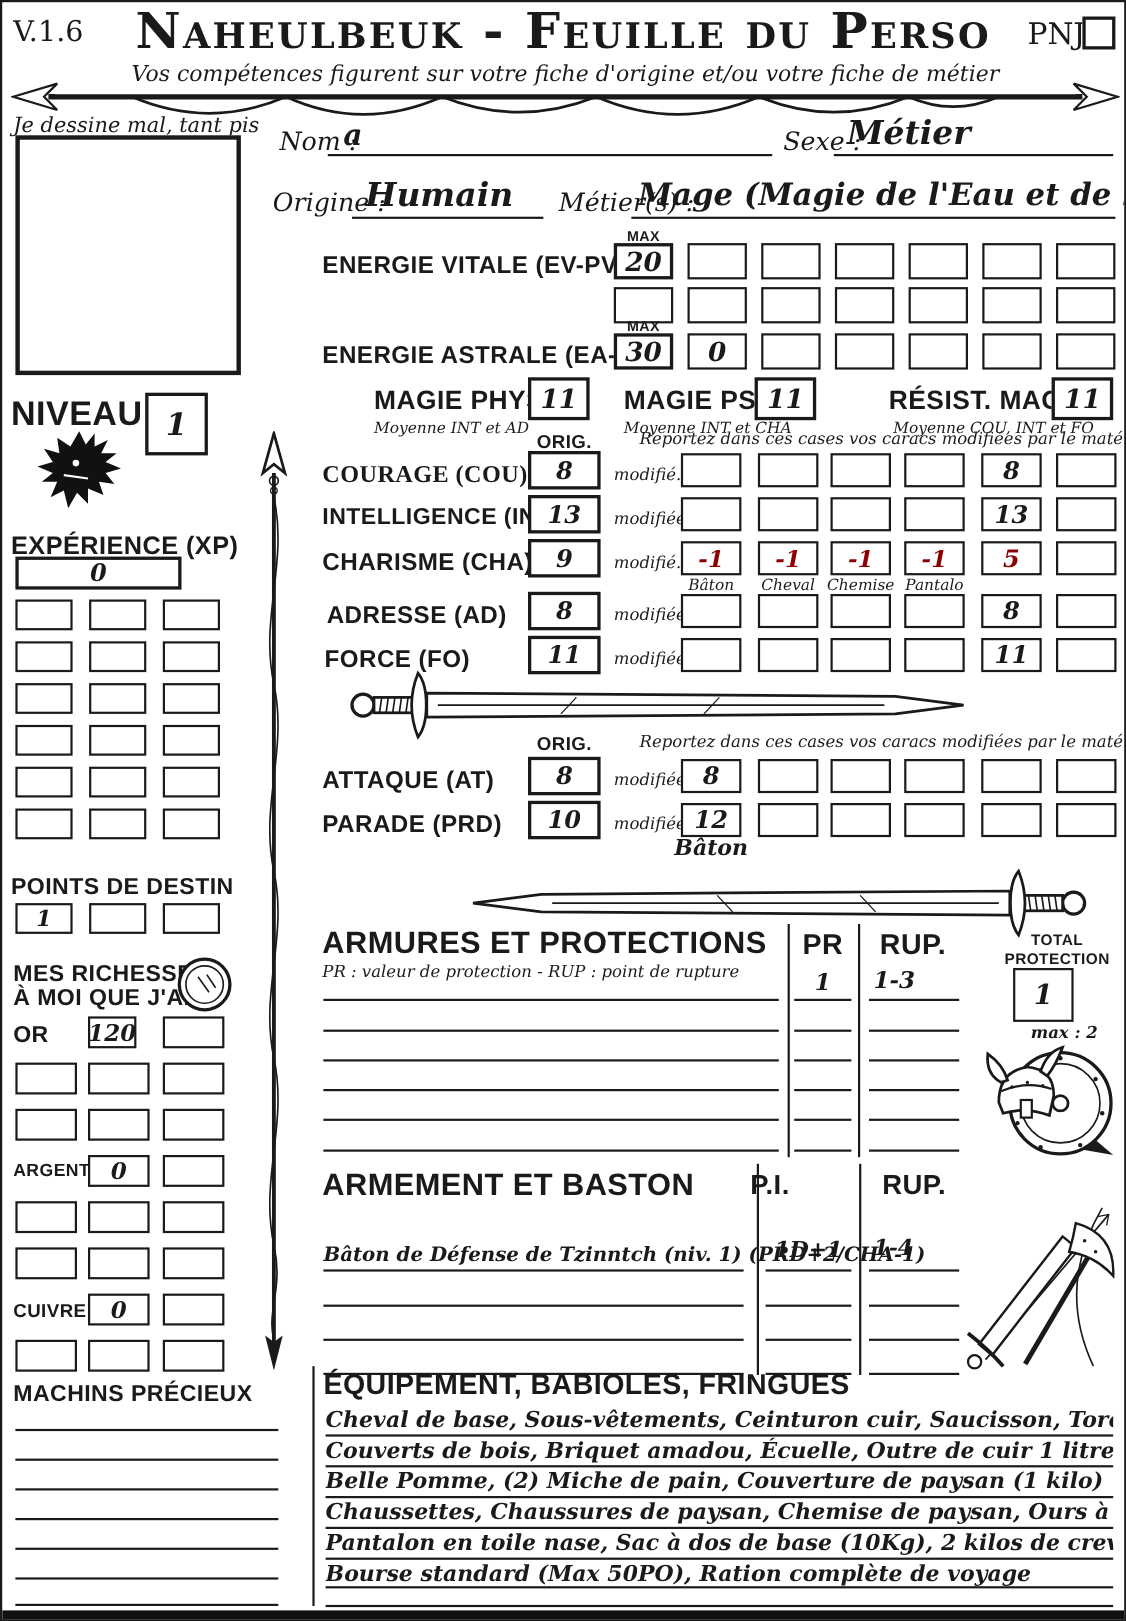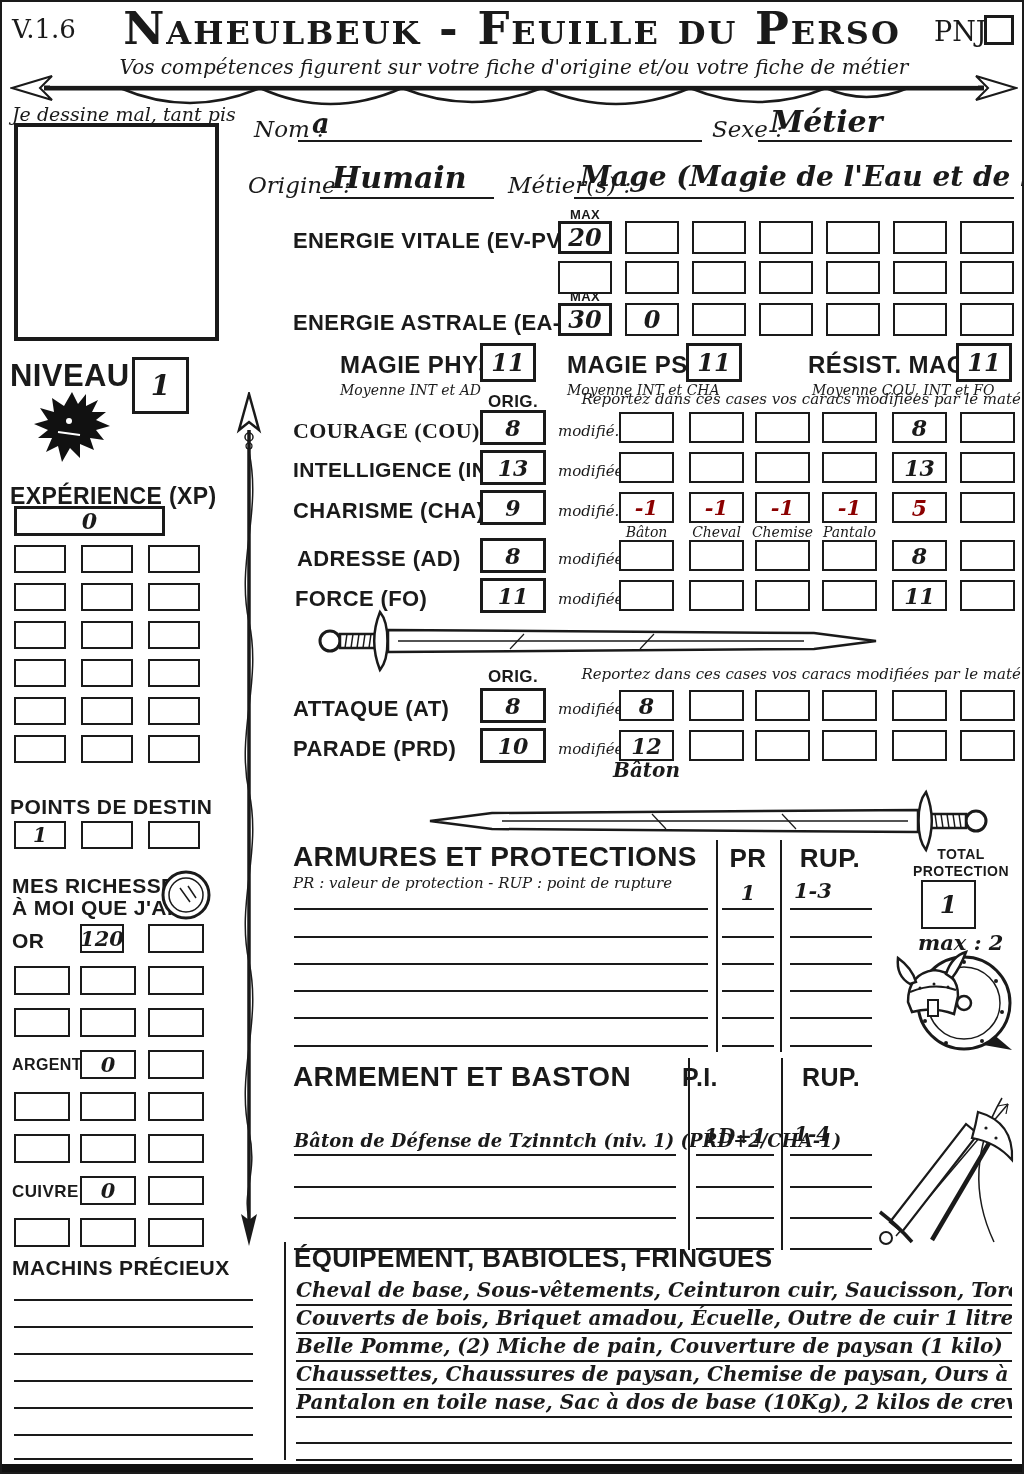--- a/index.html
+++ b/index.html
@@ -325,21 +325,21 @@
   <div class="ul" style="left:292px;top:1015px;width:414px;"></div>
   <div class="ul" style="left:720px;top:1015px;width:52px;"></div>
   <div class="ul" style="left:788px;top:1015px;width:82px;"></div>
   <div class="ul" style="left:292px;top:1043px;width:414px;"></div>
   <div class="ul" style="left:720px;top:1043px;width:52px;"></div>
   <div class="ul" style="left:788px;top:1043px;width:82px;"></div>
 
   <div class="abs disp ctr" style="left:900px;top:844px;width:118px;font-size:14px;">TOTAL</div>
   <div class="abs disp ctr" style="left:900px;top:861px;width:118px;font-size:14px;">PROTECTION</div>
   <div class="bx hand" style="left:919px;top:878px;width:55px;height:49px;font-size:25px;border-width:2px;">1</div>
-  <div class="abs hand" style="left:916px;top:928px;font-size:21px;">max : 2</div>
+  <div class="abs hand" style="left:935px;top:928px;font-size:15px;">max : 2</div>
 
   <div class="abs" style="left:888px;top:944px;">
     <svg width="126" height="112" viewBox="0 0 126 112">
       <polygon points="96,82 122,104 88,98" fill="#1a1a1a"></polygon>
       <circle cx="74" cy="57" r="46" fill="#fff" stroke="#1a1a1a" stroke-width="3"></circle>
       <circle cx="74" cy="57" r="36" fill="none" stroke="#1a1a1a" stroke-width="1.5"></circle>
       <circle cx="74" cy="57" r="7" fill="#fff" stroke="#1a1a1a" stroke-width="2.5"></circle>
       <circle cx="74" cy="16" r="2" fill="#1a1a1a"></circle>
         <circle cx="106" cy="35" r="2" fill="#1a1a1a"></circle>
       <circle cx="112" cy="66" r="2" fill="#1a1a1a"></circle>
@@ -400,17 +400,18 @@
   <div class="abs hand" style="left:294px;top:1276px;font-size:20px;width:716px;overflow:hidden;">Cheval de base, Sous-vêtements, Ceinturon cuir, Saucisson, Torche (1H)</div>
   <div class="ul" style="left:294px;top:1302px;width:716px;"></div>
   <div class="abs hand" style="left:294px;top:1304px;font-size:20px;width:716px;overflow:hidden;">Couverts de bois, Briquet amadou, Écuelle, Outre de cuir 1 litre</div>
   <div class="ul" style="left:294px;top:1330px;width:716px;"></div>
   <div class="abs hand" style="left:294px;top:1332px;font-size:20px;width:716px;overflow:hidden;">Belle Pomme, (2) Miche de pain, Couverture de paysan (1 kilo)</div>
   <div class="ul" style="left:294px;top:1358px;width:716px;"></div>
   <div class="abs hand" style="left:294px;top:1360px;font-size:20px;width:716px;overflow:hidden;">Chaussettes, Chaussures de paysan, Chemise de paysan, Ours à la bière</div>
   <div class="ul" style="left:294px;top:1386px;width:716px;"></div>
   <div class="abs hand" style="left:294px;top:1388px;font-size:20px;width:716px;overflow:hidden;">Pantalon en toile nase, Sac à dos de base (10Kg), 2 kilos de crevettes</div>
   <div class="ul" style="left:294px;top:1414px;width:716px;"></div>
+  <div class="abs hand" style="left:294px;top:1416px;font-size:20px;width:716px;overflow:hidden;">Bourse standard (Max 50PO), Ration complète de voyage</div>
   <div class="ul" style="left:294px;top:1440px;width:716px;"></div>
   <div class="ul" style="left:294px;top:1457px;width:716px;"></div>
 
   <div class="bar" style="top:1462px;height:12px;"></div>
 </div>
 
 </body></html>

